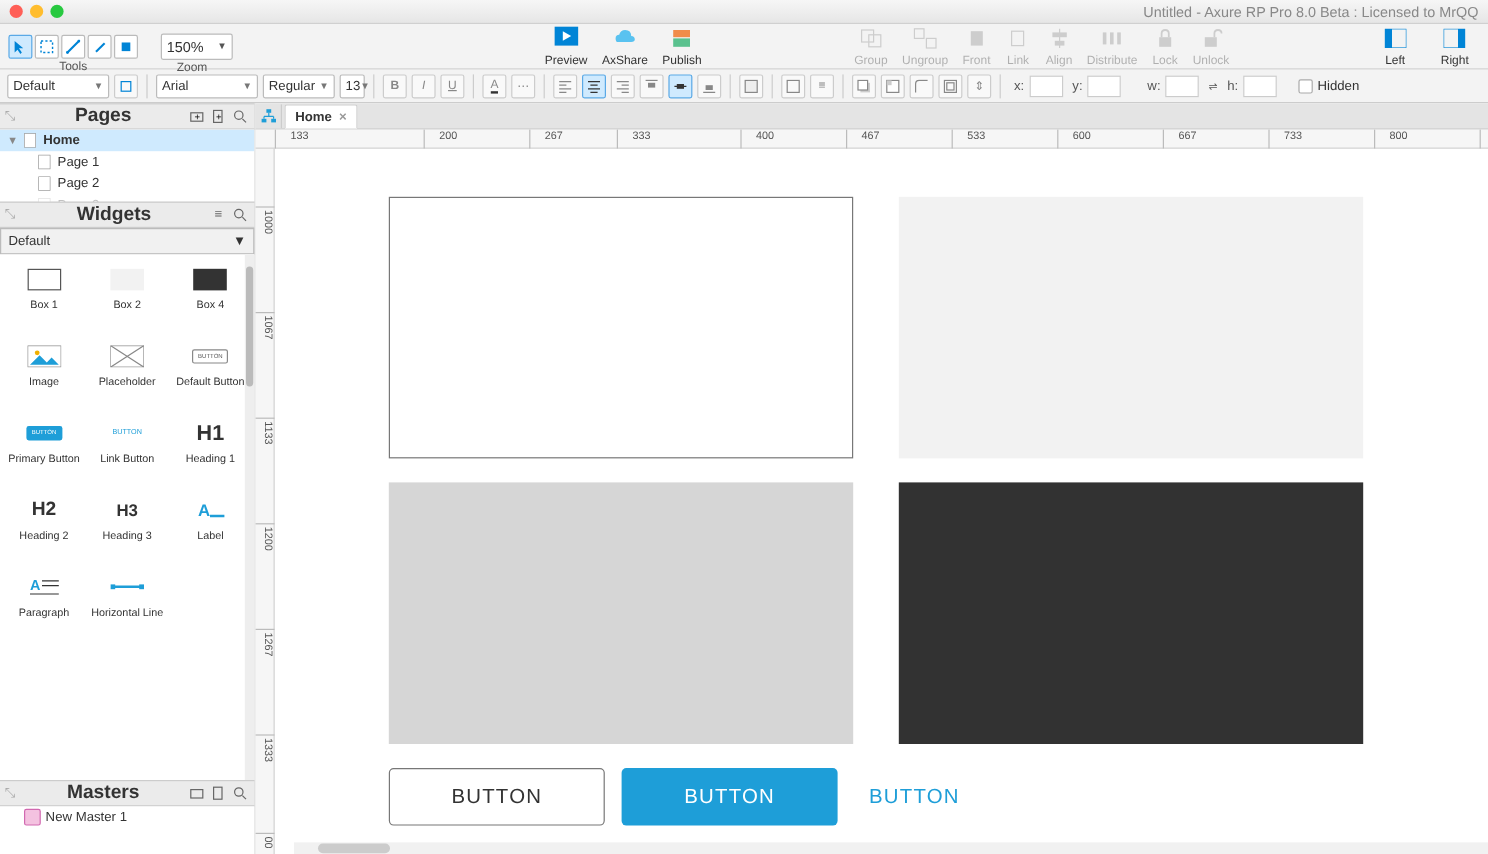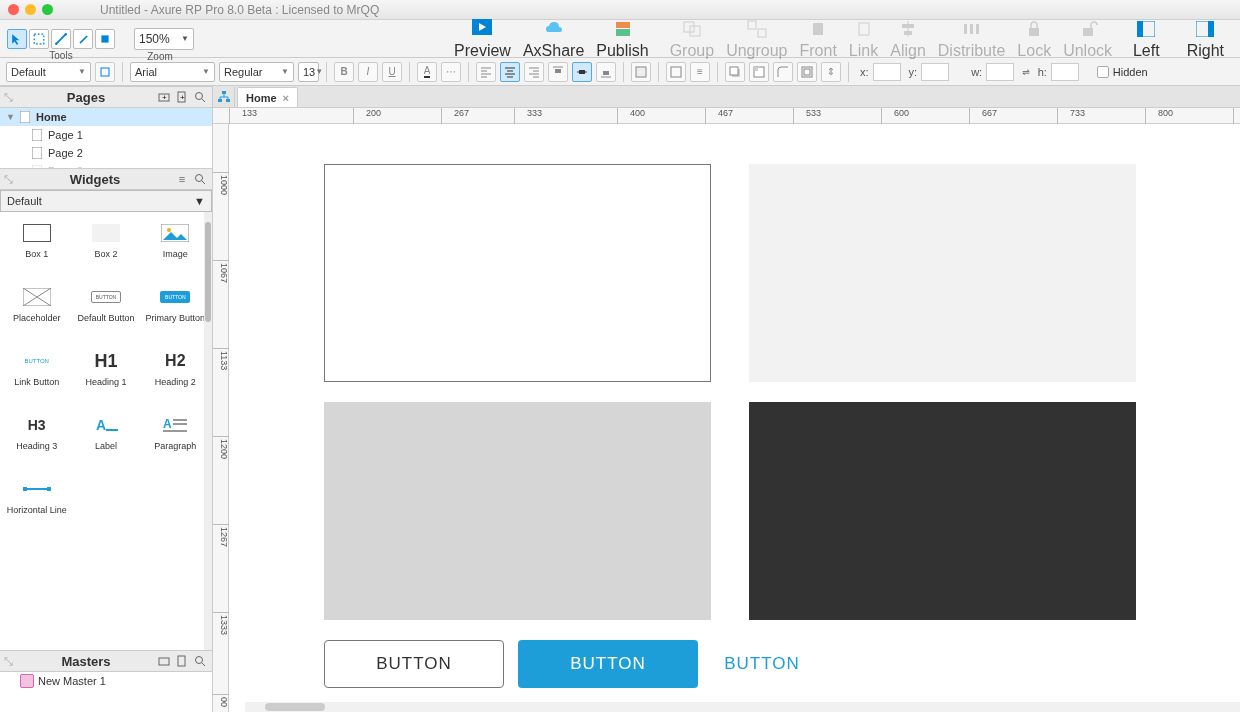--- a/index.html
+++ b/index.html
@@ -3,57 +3,57 @@
 <meta charset="utf-8">
 <style>
 * { box-sizing: border-box; margin: 0; padding: 0; font-family: Arial, Helvetica, sans-serif; }
 body { width: 1240px; height: 712px; background: #ececec; overflow: hidden; font-size: 11px; color: #333; }
 
 
 .titlebar { height: 20px; background: linear-gradient(#f6f6f6,#e6e6e6); display:flex; align-items:center; padding:0 8px; border-bottom:1px solid #d0d0d0; }
 .traffic { display:flex; gap:6px; }
 .tl { width:11px; height:11px; border-radius:50%; }
 .tl.r{background:#ff5f57;} .tl.y{background:#ffbd2e;} .tl.g{background:#28c940;}
-.titlebar .title { flex:1; text-align:left; color:#888; font-size:12px;padding-left:47px; }
+.titlebar .title { flex:1; text-align:right; color:#888; font-size:12px;padding-left:47px; }
 
 
 .toolbar { height: 38px; display:flex; align-items:center; padding: 0 6px; background:#f3f3f3; border-bottom:1px solid #ccc;}
 .toolbar .tool-group { display:flex; align-items:center; }
 .tool-btn { width:20px; height:20px; margin:0 1px; background:#fff; border:1px solid #bbb; border-radius:2px; display:flex; align-items:center; justify-content:center; cursor:pointer;}
 .tool-btn.active { background:#cfeafe; border-color:#5aa9e6;}
 .tool-btn svg { width:12px; height:12px; }
 .zoom-box { margin-left:8px; width:60px; height:22px; border:1px solid #bbb; background:#fff; display:flex; align-items:center; justify-content:space-between; padding:0 4px; font-size:12px; border-radius:2px;}
 .zoom-box .caret { font-size:8px; color:#555; }
 .section-label { font-size:10px; color:#555; text-align:center; position:absolute; width:100%; bottom:-12px; left:0;}
 .tool-section { position:relative; display:flex; flex-direction:column; align-items:center; margin-right:10px;}
 .big-btns { display:flex; margin-left:250px; gap:12px;}
 .big-btn { display:flex; flex-direction:column; align-items:center; cursor:pointer; }
 .big-btn .icon { width:22px; height:22px; display:flex; align-items:center; justify-content:center;}
-.big-btn .lbl { font-size:16px; color:#333; margin-top:2px;}
+.big-btn .lbl { font-size:10px; color:#333; margin-top:2px;}
 .right-big { display:flex; margin-left:auto; gap:27px; margin-right:10px;}
 .mid-big { display:flex; gap:12px; margin-left:auto; }
 .disabled { opacity:0.35; }
 
 
 .formatbar { height:28px; background:#f3f3f3; border-bottom:1px solid #ccc; display:flex; align-items:center; padding:0 6px; gap:4px; font-size:11px; flex-wrap:nowrap;}
 .sel { height:20px; border:1px solid #bbb; background:#fff; display:flex; align-items:center; justify-content:space-between; padding:0 4px; border-radius:2px; }
 .sel .caret{font-size:8px;color:#777;}
 .mini-btn { width:20px; height:20px; border:1px solid #ccc; background:#f9f9f9; display:flex; align-items:center; justify-content:center; border-radius:2px; font-size:10px; color:#888;}
 .mini-btn.active{ background:#cfeafe; border-color:#5aa9e6; color:#333;}
 .divider { width:1px; height:20px; background:#ccc; margin:0 3px;}
 .coord-lbl{ color:#555; margin-left:4px;}
 .coord-in { width:28px; height:18px; border:1px solid #ccc; background:#fff; }
 .chk { width:12px;height:12px;border:1px solid #aaa;background:#fff;border-radius:2px;}
 
 
 .workspace { display:flex; height: calc(712px - 20px - 38px - 28px); }
 .leftcol { width:213px; display:flex; flex-direction:column; background:#f3f3f3; border-right:1px solid #ccc;}
 .panel-hdr { height:22px; display:flex; align-items:center; padding:0 4px; background:#ebebeb; border-bottom:1px solid #ccc; border-top:1px solid #ccc;}
 .panel-hdr .collapse { width:14px; color:#aaa; cursor:pointer;}
-.panel-hdr .ptitle { flex:1; text-align:center; font-weight:bold; color:#333; font-size:13px;}
+.panel-hdr .ptitle { flex:1; text-align:center; font-weight:bold; color:#333; font-size:16px;}
 .panel-hdr .pact { width:16px; height:16px; display:flex; align-items:center; justify-content:center; color:#666; cursor:pointer; margin-left:2px;}
 
 
 .pages-list { background:#fff; }
 .page-item { height:18px; display:flex; align-items:center; padding-left:6px; font-size:11px; cursor:pointer;}
 .page-item.home { background:#cfeafe; font-weight:bold;}
 .page-item .disclose{width:12px;color:#888;font-size:9px;}
 .page-item .picon{width:14px;height:14px;margin-right:4px;display:flex;align-items:center;justify-content:center;}
 .page-item.child{padding-left:30px;}
 
@@ -286,21 +286,21 @@
   <div class="mini-btn">
       <svg width="12" height="12">
         <rect x="2" y="2" width="8" height="8" fill="none" stroke="#0084d6"></rect>
       </svg>
     </div>
   <div class="divider"></div>
   <div class="sel" style="width:85px">
       <span>Arial</span>
       <span class="caret">▼</span>
     </div>
-  <div class="sel" style="width:75px">
+  <div class="sel" style="width:60px">
       <span>Regular</span>
       <span class="caret">▼</span>
     </div>
   <div class="sel" style="width:21px">
       <span>13</span>
       <span class="caret">▼</span>
     </div>
   <div class="divider"></div>
   <div class="mini-btn">
       <b>B</b>
@@ -499,20 +499,26 @@
             <div class="wlbl">Box 1</div>
           </div>
         <div class="widget-cell">
             <div class="thumb">
               <div style="width:28px;height:18px;background:#f2f2f2"></div>
             </div>
             <div class="wlbl">Box 2</div>
           </div>
         <div class="widget-cell">
             <div class="thumb">
+              <div style="width:28px;height:18px;background:#333"></div>
+            </div>
+            <div class="wlbl">Box 4</div>
+          </div>
+        <div class="widget-cell">
+            <div class="thumb">
               <svg width="28" height="18">
                 <rect width="28" height="18" fill="#fff" stroke="#888"></rect>
                 <circle cx="8" cy="6" r="2" fill="#f0b000"></circle>
                 <path d="M2 16 L10 8 L16 14 L20 10 L26 16 Z" fill="#1e9ed8"></path>
               </svg>
             </div>
             <div class="wlbl">Image</div>
           </div>
         <div class="widget-cell">
             <div class="thumb">

